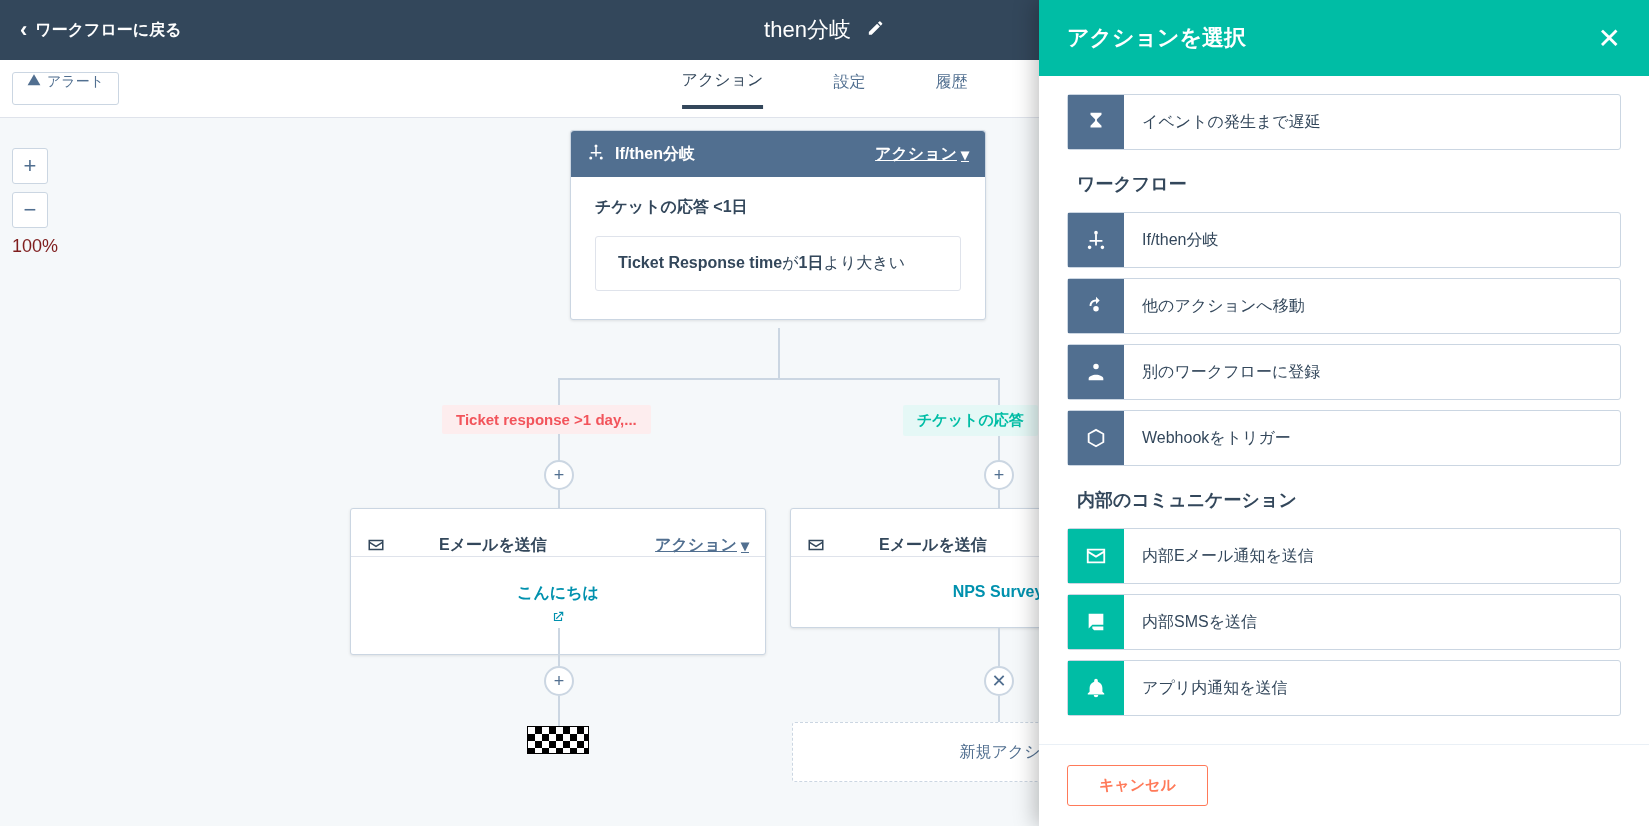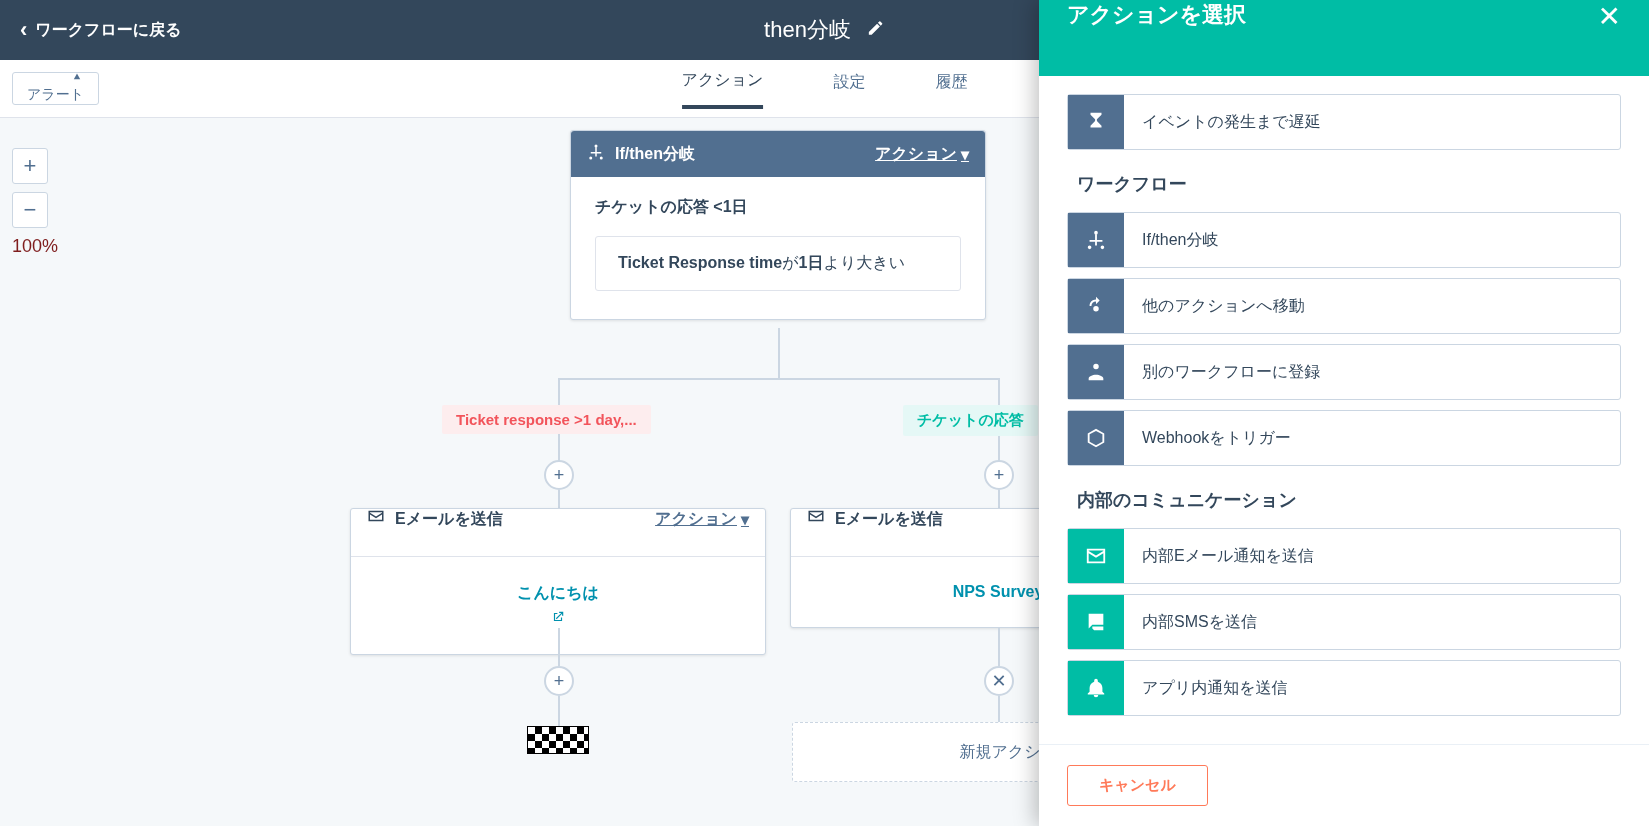--- a/index.html
+++ b/index.html
@@ -7,21 +7,21 @@
 
 
 .top-header { height: 60px; background: #33475b; color: #fff; display: flex; align-items: center; padding: 0 20px; }
 .back-btn { display: flex; align-items: center; gap: 8px; font-weight: 700; cursor: pointer; }
 .back-btn .chev { font-size: 22px; }
 .title-center { position: absolute; left: 50%; transform: translateX(-50%); display: flex; align-items: center; gap: 16px; font-size: 22px; }
 .title-center .pencil { color: #fff; cursor: pointer; }
 
 
 .subnav { height: 58px; background: #fff; border-bottom: 1px solid #dfe3eb; display: flex; align-items: stretch; }
-.alert-btn { margin: 12px 0 12px 12px; border: 1px solid #cbd6e2; border-radius: 3px; background: #fff; padding: 0 14px; display: flex; align-items: flex-end; gap: 6px; color: #516f90; font-size: 14px; cursor: pointer; flex-direction: column; }
+.alert-btn { margin: 12px 0 12px 12px; border: 1px solid #cbd6e2; border-radius: 3px; background: #fff; padding: 0 14px; display: flex; align-items: flex-start; gap: 6px; color: #516f90; font-size: 14px; cursor: pointer; }
 .alert-btn svg { width: 14px; height: 14px; fill: #516f90; }
 .tabs { position: absolute; left: 50%; transform: translateX(-50%); display: flex; gap: 70px; height: 58px; align-items: center; }
 .tab { color: #516f90; font-size: 16px; padding-bottom: 14px; cursor: pointer; }
 .tab.active { color: #33475b; border-bottom: 4px solid #33475b; }
 
 
 .canvas { position: absolute; top: 118px; left: 0; right: 0; bottom: 0; background: #f5f8fa; }
 
 
 .zoom-controls { position: absolute; top: 30px; left: 12px; width: 40px; }
@@ -46,36 +46,36 @@
 
 .branch-label { position: absolute; padding: 6px 14px; font-weight: 700; border-radius: 2px; font-size: 15px; }
 .branch-red { background: #fdedee; color: #f2545b; top: 287px; left: 442px; }
 .branch-green { background: #e5f8f6; color: #00bda5; top: 287px; left: 903px; }
 
 
 .circle-btn { position: absolute; width: 30px; height: 30px; border: 2px solid #cbd6e2; border-radius: 50%; background: #fff; display: flex; align-items: center; justify-content: center; color: #516f90; font-size: 18px; cursor: pointer; }
 
 
 .email-card { position: absolute; width: 416px; background: #fff; border: 1px solid #cbd6e2; border-radius: 3px; box-shadow: 0 1px 3px rgba(0,0,0,0.1); }
-.email-head { height: 48px; border-bottom: 1px solid #dfe3eb; display: flex; align-items: flex-start; padding: 0 16px; color: #33475b; font-weight: 600; }
+.email-head { height: 48px; border-bottom: 1px solid #dfe3eb; display: flex; align-items: flex-end; padding: 0 16px; color: #33475b; font-weight: 600; gap: 44px; }
 .email-head .env { margin-right: 10px; }
 .email-head .ttl { flex: 1; }
 .email-head .actlink { color: #516f90; text-decoration: underline; cursor: pointer; display:flex; align-items:center; gap:4px; font-weight:700;}
 .email-body { padding: 26px 0; text-align: center; }
 .email-link { color: #0091ae; font-weight: 700; cursor: pointer; display:inline-flex; align-items:center; gap:6px;flex-direction:column;}
 
 
 .finish { position: absolute; top: 608px; left: 527px; width: 62px; height: 28px; background: repeating-conic-gradient(#000 0 25%, #fff 0 50%) 0 0/14px 14px; border:1px solid #000;}
 
 
 .new-action-box { position: absolute; top: 604px; left: 792px; width: 416px; height: 60px; border: 1px dashed #cbd6e2; border-radius: 3px; background: #fff; display: flex; align-items: center; justify-content: center; color: #516f90; }
 
 
 .side-panel { position: absolute; top: 0; right: 0; width: 610px; height: 826px; background: #fff; box-shadow: -4px 0 20px rgba(0,0,0,0.25); z-index: 50; display: flex; flex-direction: column; }
-.side-head { height: 76px; background: #00bda5; color: #fff; display: flex; padding: 0 28px; font-size: 22px; font-weight: 700; }
+.side-head { height: 76px; background: #00bda5; color: #fff; display: flex; align-items: center; padding: 0 28px; font-size: 22px; font-weight: 700; }
 .side-head .close-x { margin-left: auto; font-size: 28px; cursor: pointer; font-weight: 400; }
 .side-body { flex: 1; overflow-y: auto; padding: 18px 28px; }
 
 .opt-row { display: flex; height: 56px; border: 1px solid #cbd6e2; border-radius: 3px; margin-bottom: 10px; cursor: pointer; align-items: stretch; }
 .opt-icon { width: 56px; display: flex; align-items: center; justify-content: center; }
 .opt-icon.dark { background: #516f90; color: #fff; }
 .opt-icon.teal { background: #00bda5; color: #fff; }
 .opt-icon svg { width: 22px; height: 22px; fill: currentColor; }
 .opt-label { flex: 1; display: flex; align-items: center; padding: 0 18px; color: #33475b; font-size: 16px; }
 

